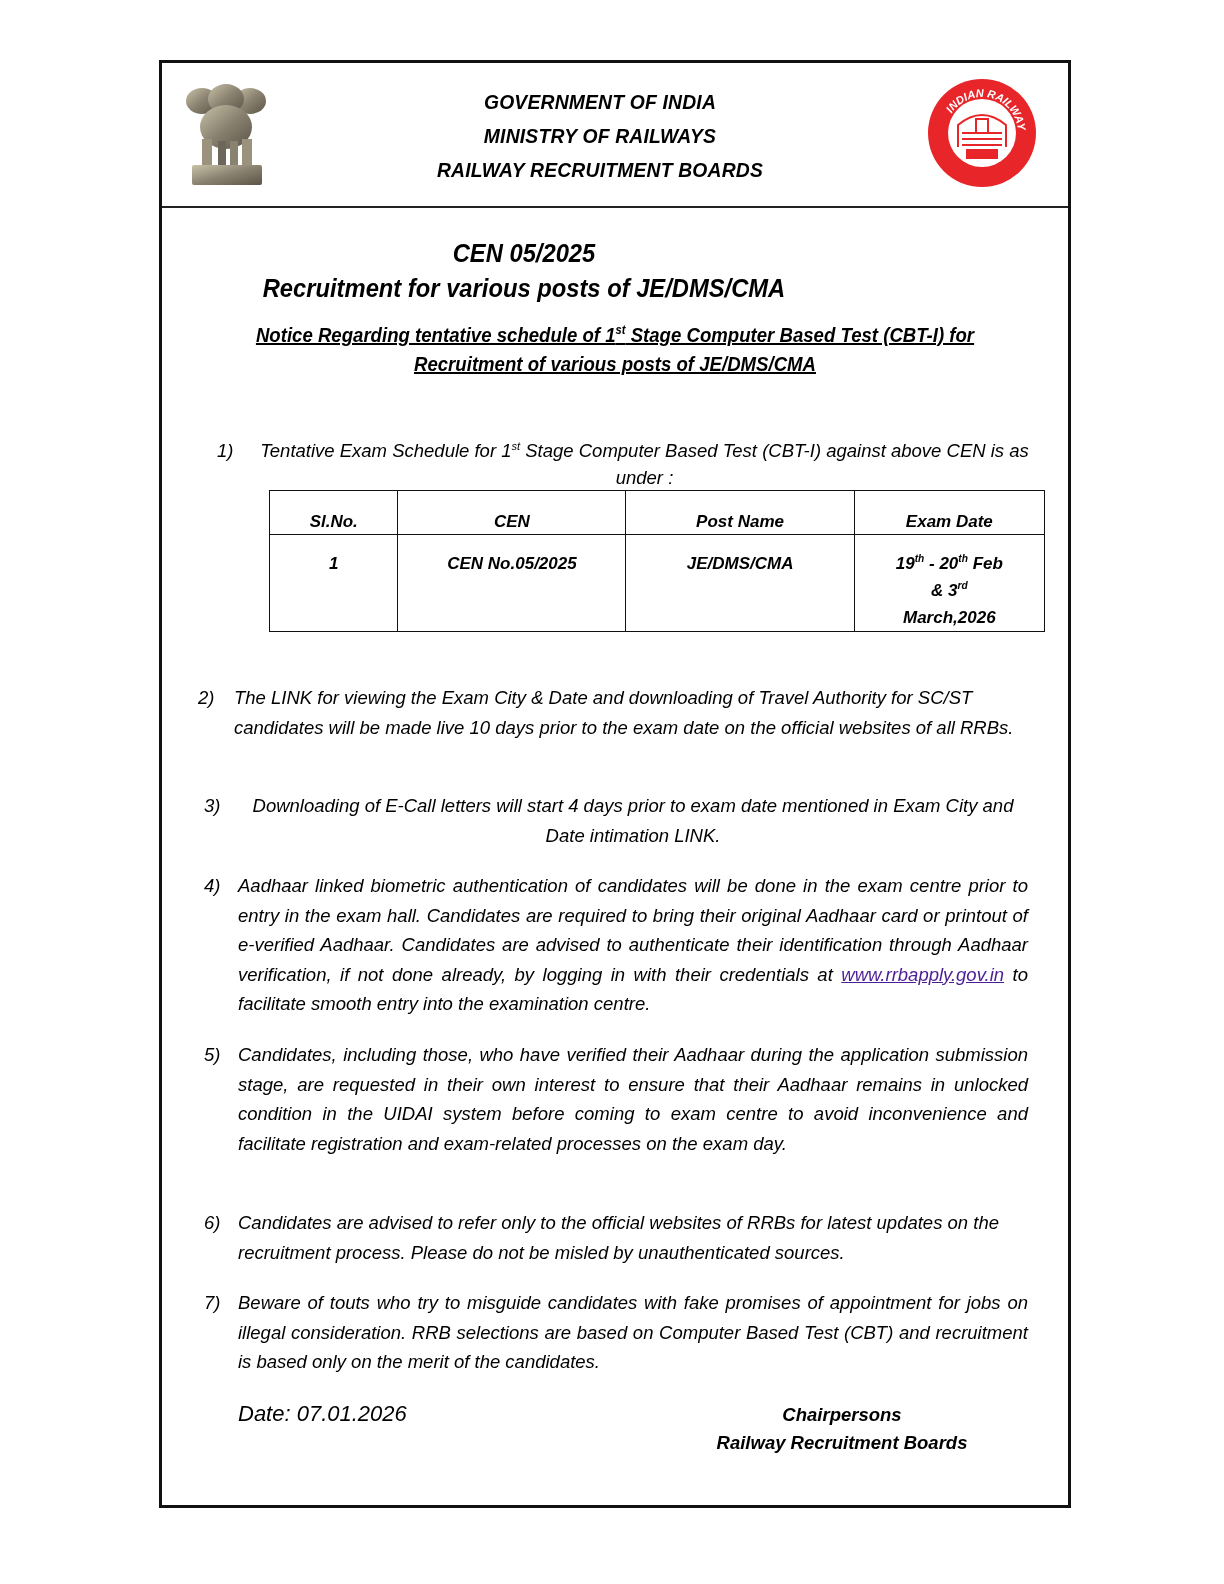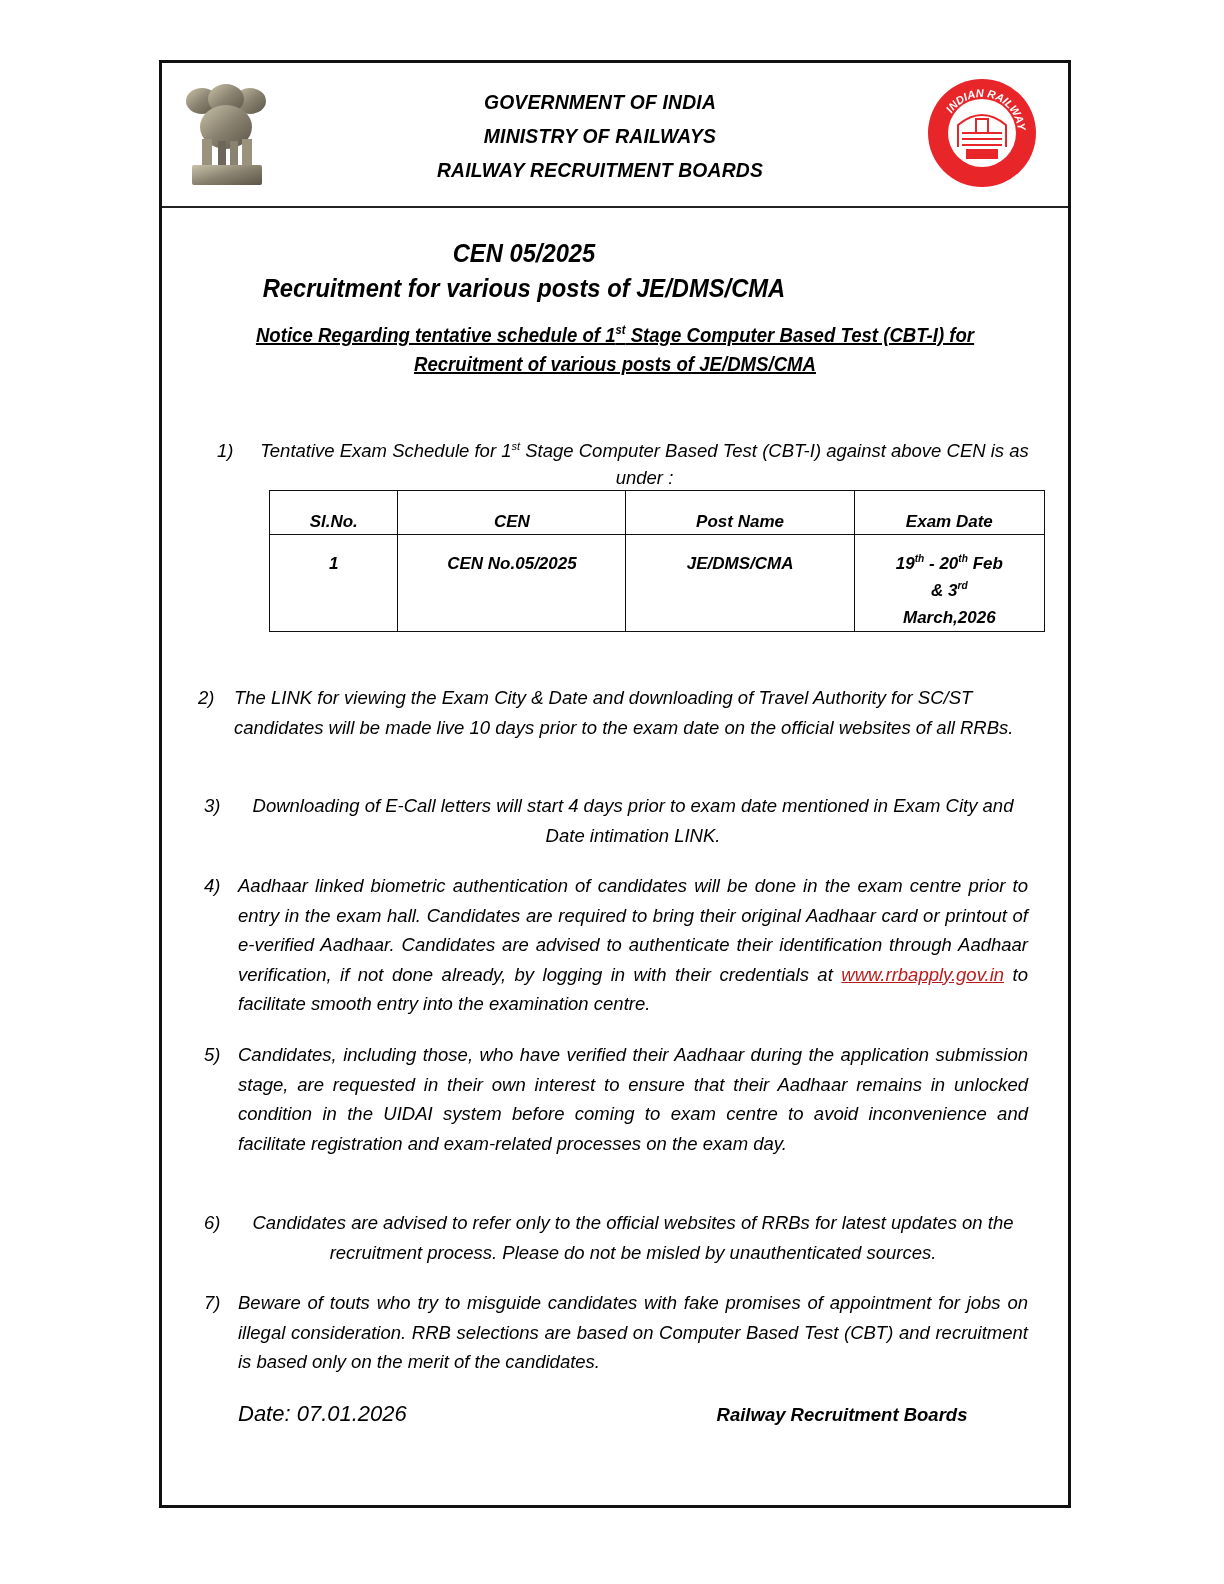--- a/index.html
+++ b/index.html
@@ -52,24 +52,24 @@
   .col1 { width: 128px; } .col2 { width: 228px; } .col3 { width: 228px; } .col4 { width: 190px; }
   .p2 { left: 36px; top: 620px; width: 820px; }
   .p2 .text { padding-left: 36px; text-align: left; }
   .p3 { left: 42px; top: 728px; width: 824px; }
   .p3 .text { padding-left: 34px; text-align: center; }
   .p4 { left: 42px; top: 808px; width: 824px; }
   .p4 .text { padding-left: 34px; }
   .p5 { left: 42px; top: 977px; width: 824px; }
   .p5 .text { padding-left: 34px; }
   .p6 { left: 42px; top: 1145px; width: 824px; }
-  .p6 .text { padding-left: 34px; text-align: center; }
+  .p6 .text { padding-left: 34px; text-align: left; }
   .p7 { left: 42px; top: 1225px; width: 824px; }
   .p7 .text { padding-left: 34px; }
-  .link { color: #b91c1c; text-decoration: underline; }
+  .link { color: #4c1d95; text-decoration: underline; }
   .date-line { position: absolute; left: 76px; top: 1338px; font-size: 22px; }
   .sign { position: absolute; left: 520px; top: 1338px; width: 320px; text-align: center; font-weight: bold; font-size: 18.5px; line-height: 28px; }
 </style>
 </head>
 <body>
 
 <div class="page-frame">
 
   <div class="header">
     <svg class="emblem" viewBox="0 0 92 108">
@@ -179,16 +179,17 @@
   </div>
 
   <div class="para p7">
     <span class="num">7)</span>
     <span class="text">Beware of touts who try to misguide candidates with fake promises of appointment for jobs on illegal consideration. RRB selections are based on Computer Based Test (CBT) and recruitment is based only on the merit of the candidates.</span>
   </div>
 
   <div class="date-line">Date: 07.01.2026</div>
 
   <div class="sign">
+    <div>Chairpersons</div>
     <div>Railway Recruitment Boards</div>
   </div>
 
 </div>
 
 </body></html>

